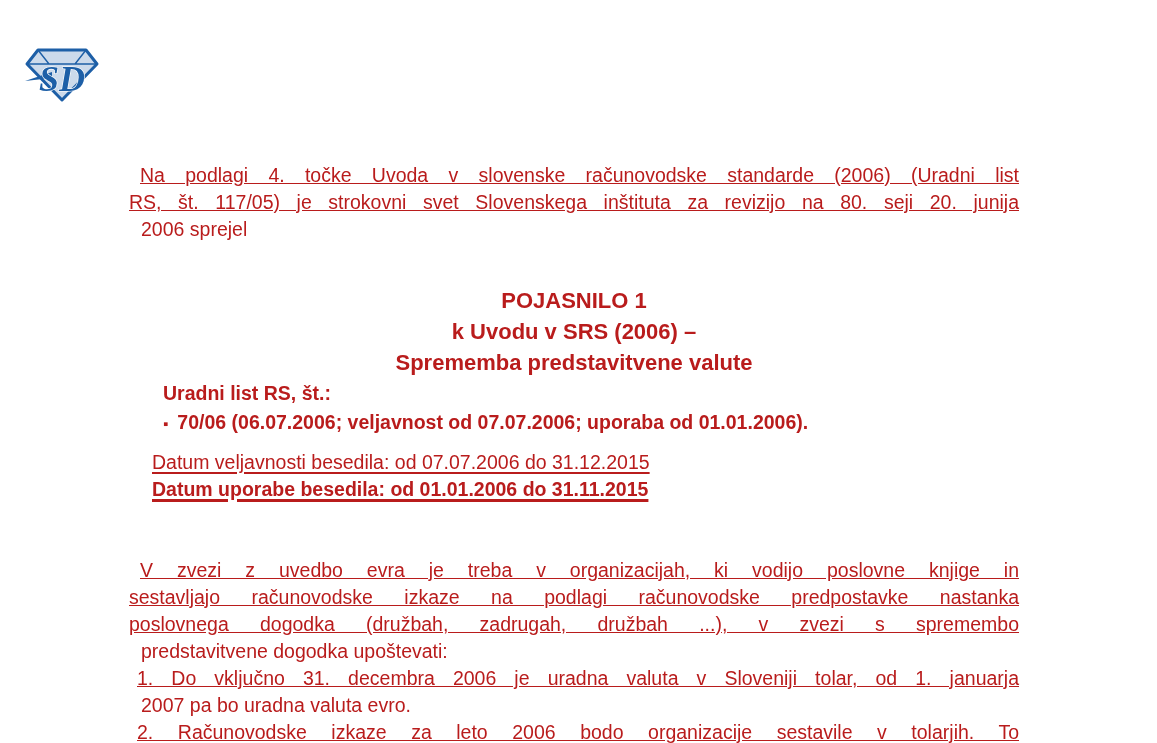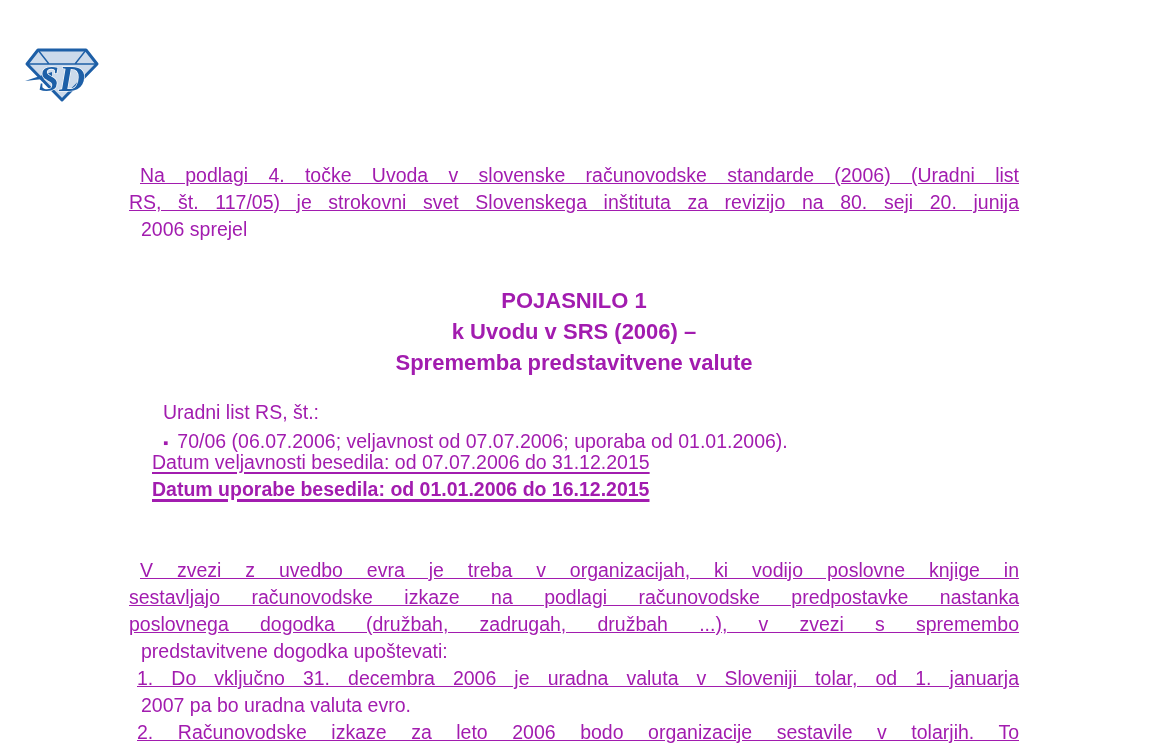--- a/index.html
+++ b/index.html
@@ -7,21 +7,21 @@
     padding: 0;
     background: #ffffff;
   }
   .page {
     position: relative;
     width: 1157px;
     height: 743px;
     background: #ffffff;
     overflow: hidden;
     font-family: "Liberation Sans", sans-serif;
-    color: #a21caf;
+    color: #b91c1c;
   }
   .logo {
     position: absolute;
     left: 24px;
     top: 46px;
     width: 76px;
     height: 58px;
   }
   .block {
     position: absolute;
@@ -43,21 +43,21 @@
   .ind2 { text-indent: 8px; }
 
   .intro   { top: 162px; }
   .heading {
     top: 285px;
     text-align: center;
     font-weight: bold;
     font-size: 22px;
     line-height: 31px;
   }
-  .gazette { top: 399px; }
+  .gazette { top: 380px; font-weight: bold; }
   .gazette .inner { margin-left: 22px; }
   .gazette .label-line { margin-bottom: 2px; }
   .bullet {
     display: inline-block;
     margin-right: 9px;
     font-size: 15px;
   }
   .validity { top: 449px; }
   .validity .inner { margin-left: 11px; }
   .u {
@@ -100,21 +100,21 @@
   <div class="block gazette">
     <div class="inner">
       <span class="line ll label-line">Uradni list RS, št.:</span>
       <span class="line ll"><span class="bullet">▪</span><span>70/06 (06.07.2006; veljavnost od 07.07.2006; uporaba od 01.01.2006).</span></span>
     </div>
   </div>
 
   <div class="block validity">
     <div class="inner">
       <span class="line ll u">Datum veljavnosti besedila: od 07.07.2006 do 31.12.2015</span>
-      <span class="line ll u b">Datum uporabe besedila: od 01.01.2006 do 16.12.2015</span>
+      <span class="line ll u b">Datum uporabe besedila: od 01.01.2006 do 31.11.2015</span>
     </div>
   </div>
 
   <div class="block bodytext">
     <span class="line jl ind1">V zvezi z uvedbo evra je treba v organizacijah, ki vodijo poslovne knjige in</span>
     <span class="line jl">sestavljajo računovodske izkaze na podlagi računovodske predpostavke nastanka</span>
     <span class="line jl">poslovnega dogodka (družbah, zadrugah, družbah ...), v zvezi s spremembo</span>
     <span class="line ll">predstavitvene dogodka upoštevati:</span>
     <span class="line jl ind2">1. Do vključno 31. decembra 2006 je uradna valuta v Sloveniji tolar, od 1. januarja</span>
     <span class="line ll">2007 pa bo uradna valuta evro.</span>

